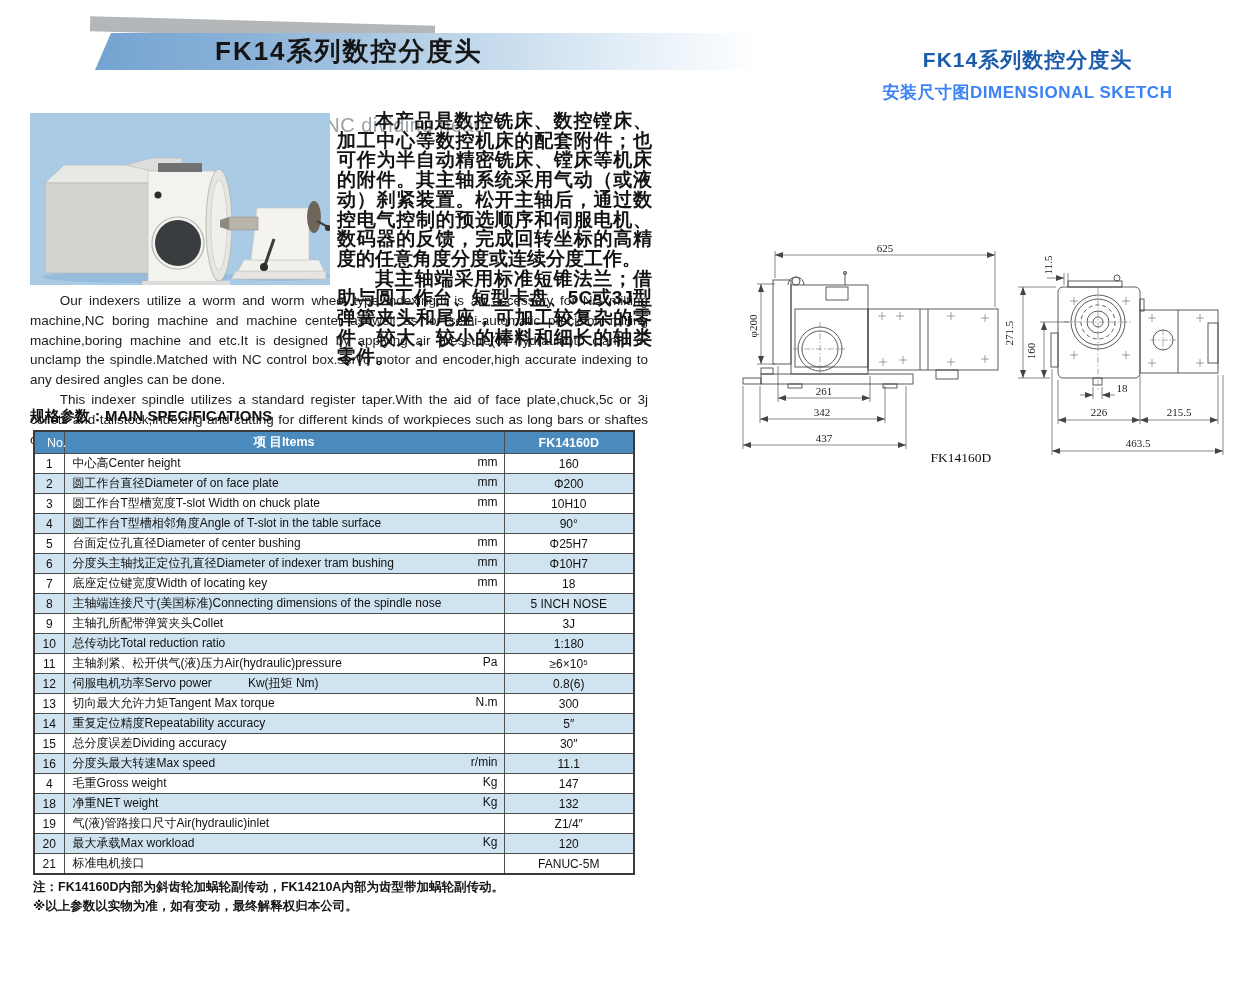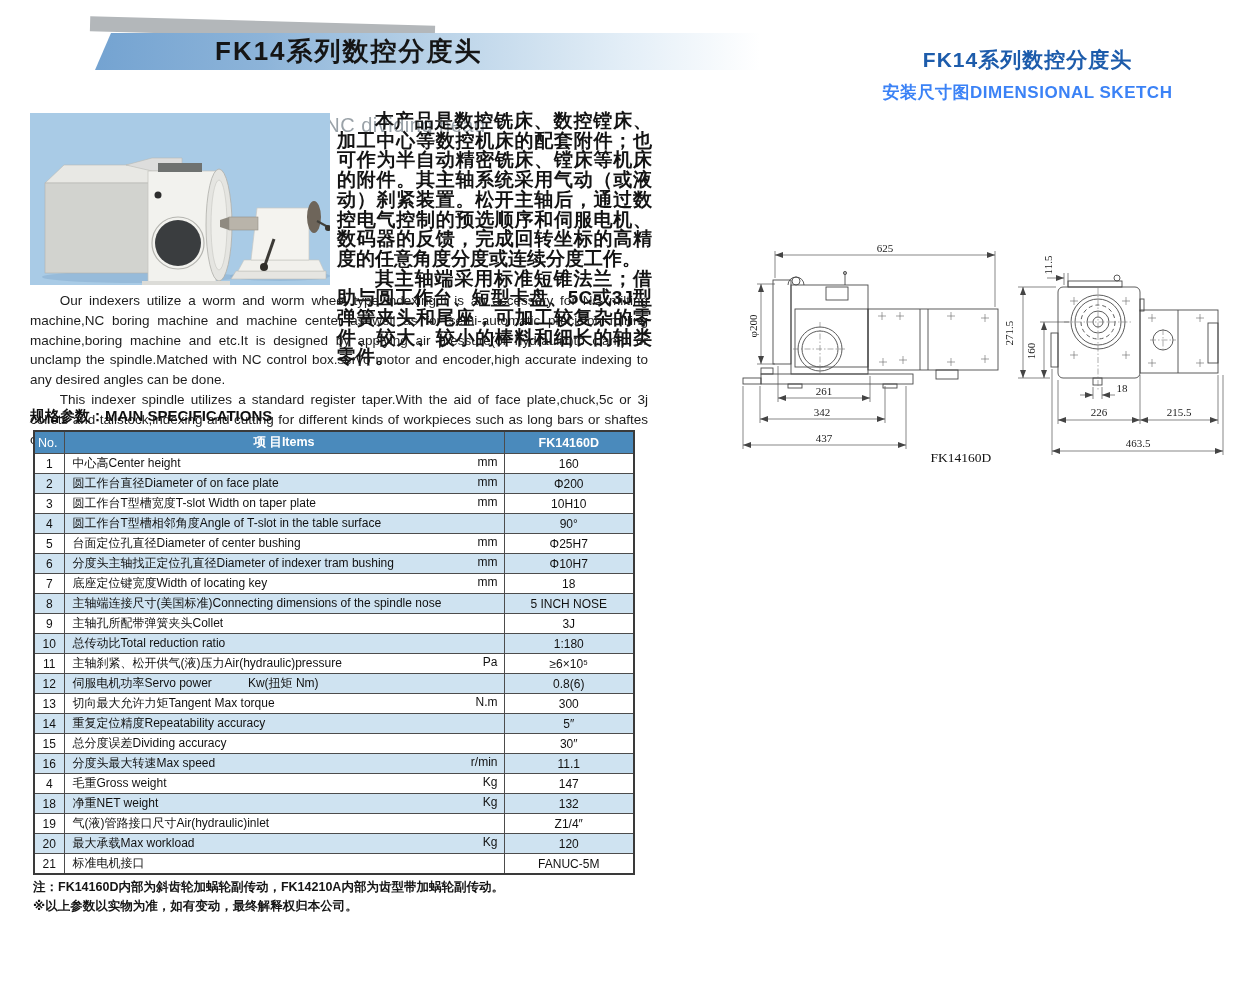--- a/index.html
+++ b/index.html
@@ -41,21 +41,21 @@
   }
   .en-text p{margin:0;text-indent:2.2em;}
   
   .spec-heading{position:absolute;left:30px;top:407px;font-size:15px;font-weight:bold;color:#101010;}
   .spec-table{
     position:absolute;left:33px;top:430px;width:600px;border-collapse:collapse;table-layout:fixed;
     font-size:12px;color:#111;border:2px solid #3a3a3a;
   }
   .spec-table th,.spec-table td{border:1px solid #4c4c4c;padding:0;height:19px;}
   .spec-table thead th{background:#4a8abc;color:#fff;font-size:12.5px;font-weight:bold;height:21px;}
-  .spec-table thead th.no-h{text-align:left;padding-left:3px;font-weight:normal;}
+  .spec-table thead th.no-h{text-align:left;padding-left:12px;font-weight:normal;}
   .spec-table td.no{text-align:center;}
   .spec-table td.items{padding:0 6px 0 8px;}
   .items-box{display:flex;align-items:flex-start;}
   .items-box .unit{margin-left:auto;}
   .items-box .unit.mid{margin-left:36px;margin-right:auto;}
   .spec-table td.val{text-align:center;}
   .spec-table tbody tr:nth-child(even) td{background:#cfe3f1;}
   .notes{position:absolute;left:33px;top:878px;font-size:12.5px;font-weight:bold;color:#151515;line-height:18.5px;}
   .notes div{margin:0;}
   
@@ -154,21 +154,21 @@
             <span>圆工作台直径Diameter of on face plate</span>
             <span class="unit">mm</span>
           </div>
         </td>
         <td class="val">Φ200</td>
       </tr>
       <tr>
         <td class="no">3</td>
         <td class="items">
           <div class="items-box">
-            <span>圆工作台T型槽宽度T-slot Width on taper plate</span>
+            <span>圆工作台T型槽宽度T-slot Width on chuck plate</span>
             <span class="unit">mm</span>
           </div>
         </td>
         <td class="val">10H10</td>
       </tr>
       <tr>
         <td class="no">4</td>
         <td class="items">
           <div class="items-box">
             <span>圆工作台T型槽相邻角度Angle of T-slot in the table surface</span>

